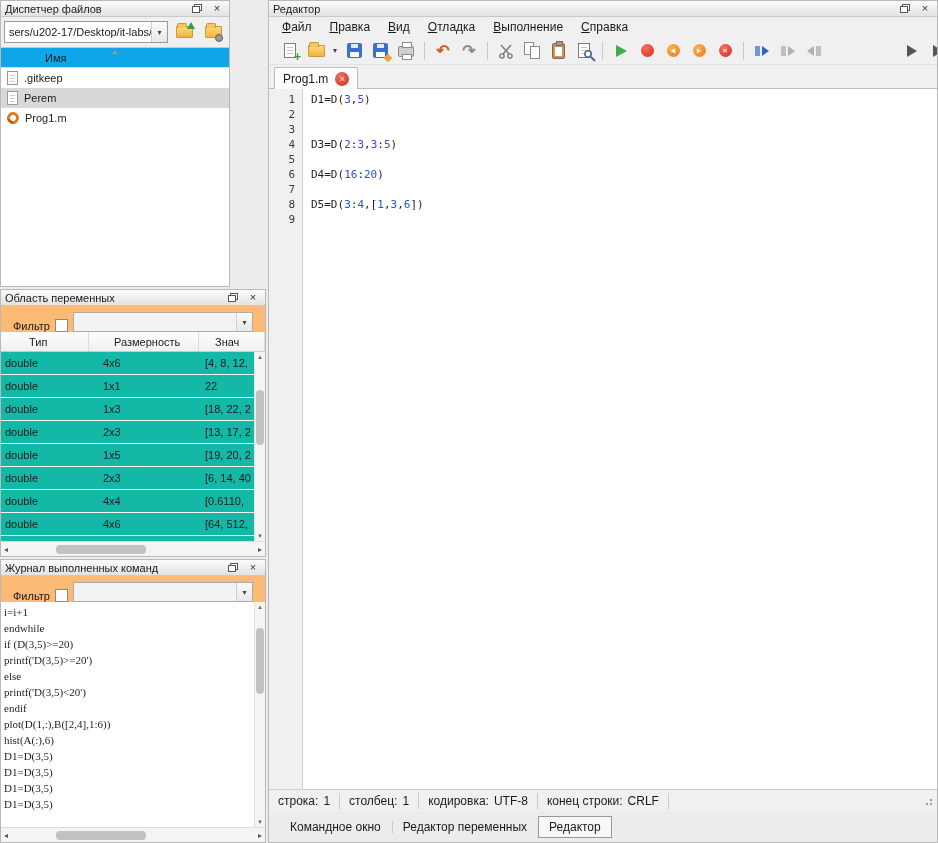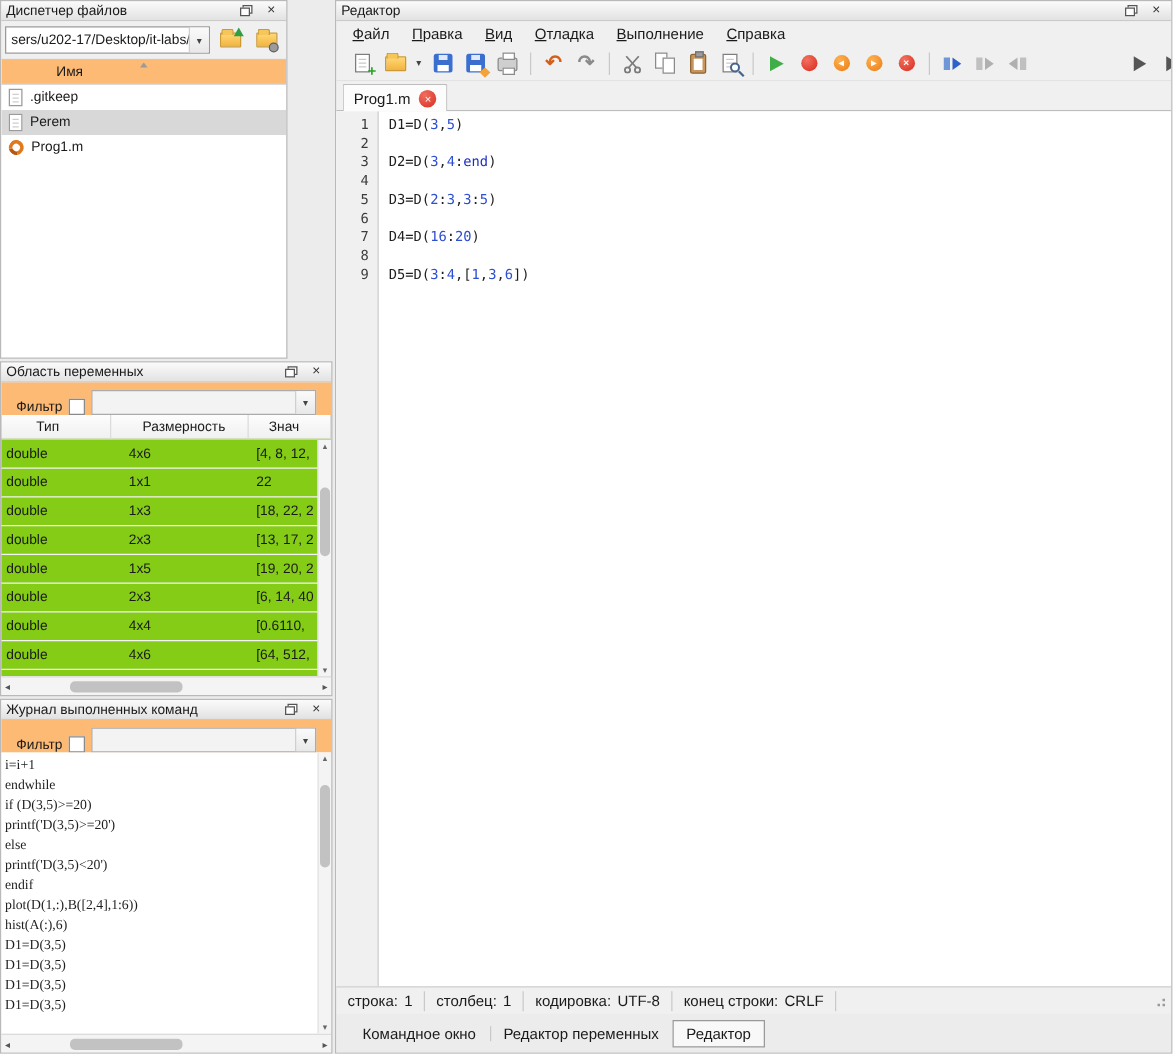--- a/index.html
+++ b/index.html
@@ -19,34 +19,34 @@
 .combo{display:flex;align-items:center;height:22px;background:#fff;border:1px solid #9a9a9a;min-width:0}
 .combo .val{flex:1;min-width:0;padding:0 4px;font-size:11px;white-space:nowrap;overflow:hidden}
 .combo .drop{flex:0 0 16px;align-self:stretch;display:flex;align-items:center;justify-content:center;font-size:8px;color:#444;border-left:1px solid #cfcfcf;background:linear-gradient(#fafafa,#e8e8e8)}
 #path-combo{flex:1}
 .icon-btn{position:relative;width:26px;height:24px;border:none;background:transparent;display:flex;align-items:center;justify-content:center}
 .folder{position:relative;width:17px;height:12px;background:linear-gradient(#ffd876,#f3b33f);border:1px solid #c99a36;border-radius:1px}
 .folder:before{content:"";position:absolute;top:-4px;left:0;width:8px;height:4px;background:#f7c65a;border:1px solid #c99a36;border-bottom:none;border-radius:2px 2px 0 0}
 .up-badge{position:absolute;top:2px;right:2px;width:0;height:0;border-left:4px solid transparent;border-right:4px solid transparent;border-bottom:7px solid #2f9e44}
 .gear-badge{position:absolute;bottom:2px;right:3px;width:8px;height:8px;border-radius:50%;background:#9b9b9b;border:1px solid #5f5f5f}
 .file-area{flex:1;display:flex;flex-direction:column;background:#fff;border-top:1px solid #c9c9c9;overflow:hidden}
-.list-header{position:relative;flex:0 0 20px;border-bottom:1px solid #d9d9d9;background:#fdba74}
+.list-header{position:relative;flex:0 0 20px;border-bottom:1px solid #d9d9d9;background:#0ea5e9}
 .hdr-label{position:absolute;left:44px;top:4px;font-size:11px}
 .sort-caret{position:absolute;left:50%;top:2px;margin-left:-3px;width:0;height:0;border-left:3px solid transparent;border-right:3px solid transparent;border-bottom:4px solid #9a9a9a}
 .file-row{display:flex;align-items:center;gap:6px;height:20px;padding-left:6px;font-size:11px}
 .file-row.selected{background:#d8d8d8}
 .page-icon{position:relative;width:11px;height:14px;background:#fff;border:1px solid #9a9a9a;flex:0 0 auto}
 .page-icon:after{content:"";position:absolute;left:2px;top:3px;right:2px;height:1px;background:#cecece;box-shadow:0 3px #cecece,0 6px #cecece}
 .octave-icon{width:12px;height:12px;border-radius:50%;border:3px solid #e07a1f;border-bottom-color:#b9560f;transform:rotate(35deg);flex:0 0 auto}
 
 #ws-panel{left:0;top:289px;width:266px;height:268px}
 .filter-row{flex:0 0 26px;display:flex;align-items:flex-end;gap:5px;padding:0 12px;background:#fdba74;font-size:11px}
 .checkbox{width:13px;height:13px;background:#fff;border:1px solid #8a8a8a;flex:0 0 auto}
 .filter-combo{flex:1;height:20px;background:#f3f3f3;border:1px solid #ababab}
-.ws-table{flex:1;position:relative;display:flex;flex-direction:column;background:#84cc16;overflow:hidden}
+.ws-table{flex:1;position:relative;display:flex;flex-direction:column;background:#14b8a6;overflow:hidden}
 .ws-header{flex:0 0 20px;display:flex;border-bottom:1px solid #c9c9c9;background:linear-gradient(#fdfdfd,#f0f0f0);font-size:11px}
 .ws-header span{display:flex;align-items:center;border-right:1px solid #dcdcdc;overflow:hidden;white-space:nowrap}
 .h1{flex:0 0 88px;padding-left:28px}
 .h2{flex:0 0 110px;padding-left:25px}
 .h3{flex:1;padding-left:16px}
 .ws-row{display:flex;align-items:center;height:23px;font-size:11px;border-bottom:1px solid #f4f4f4}
 .ws-row span{overflow:hidden;white-space:nowrap}
 .c1{flex:0 0 88px;padding-left:4px}
 .c2{flex:0 0 110px;padding-left:14px}
 .c3{flex:1;padding-left:6px}
@@ -423,21 +423,20 @@
           <div class="ln">4</div>
           <div class="ln">5</div>
           <div class="ln">6</div>
           <div class="ln">7</div>
           <div class="ln">8</div>
           <div class="ln">9</div>
         </div>
       <div class="code" id="code">
           <div class="cl">D1=D(<span class="num">3</span>,<span class="num">5</span>)</div>
           <div class="cl">&nbsp;</div>
-          <div class="cl">D2=D(<span class="num">3</span>,<span class="num">4</span>:<span class="kw">end</span>)</div>
           <div class="cl">&nbsp;</div>
           <div class="cl">D3=D(<span class="num">2</span>:<span class="num">3</span>,<span class="num">3</span>:<span class="num">5</span>)</div>
           <div class="cl">&nbsp;</div>
           <div class="cl">D4=D(<span class="num">16</span>:<span class="num">20</span>)</div>
           <div class="cl">&nbsp;</div>
           <div class="cl">D5=D(<span class="num">3</span>:<span class="num">4</span>,[<span class="num">1</span>,<span class="num">3</span>,<span class="num">6</span>])</div>
         </div>
     </div>
 
     <div class="statusbar">

